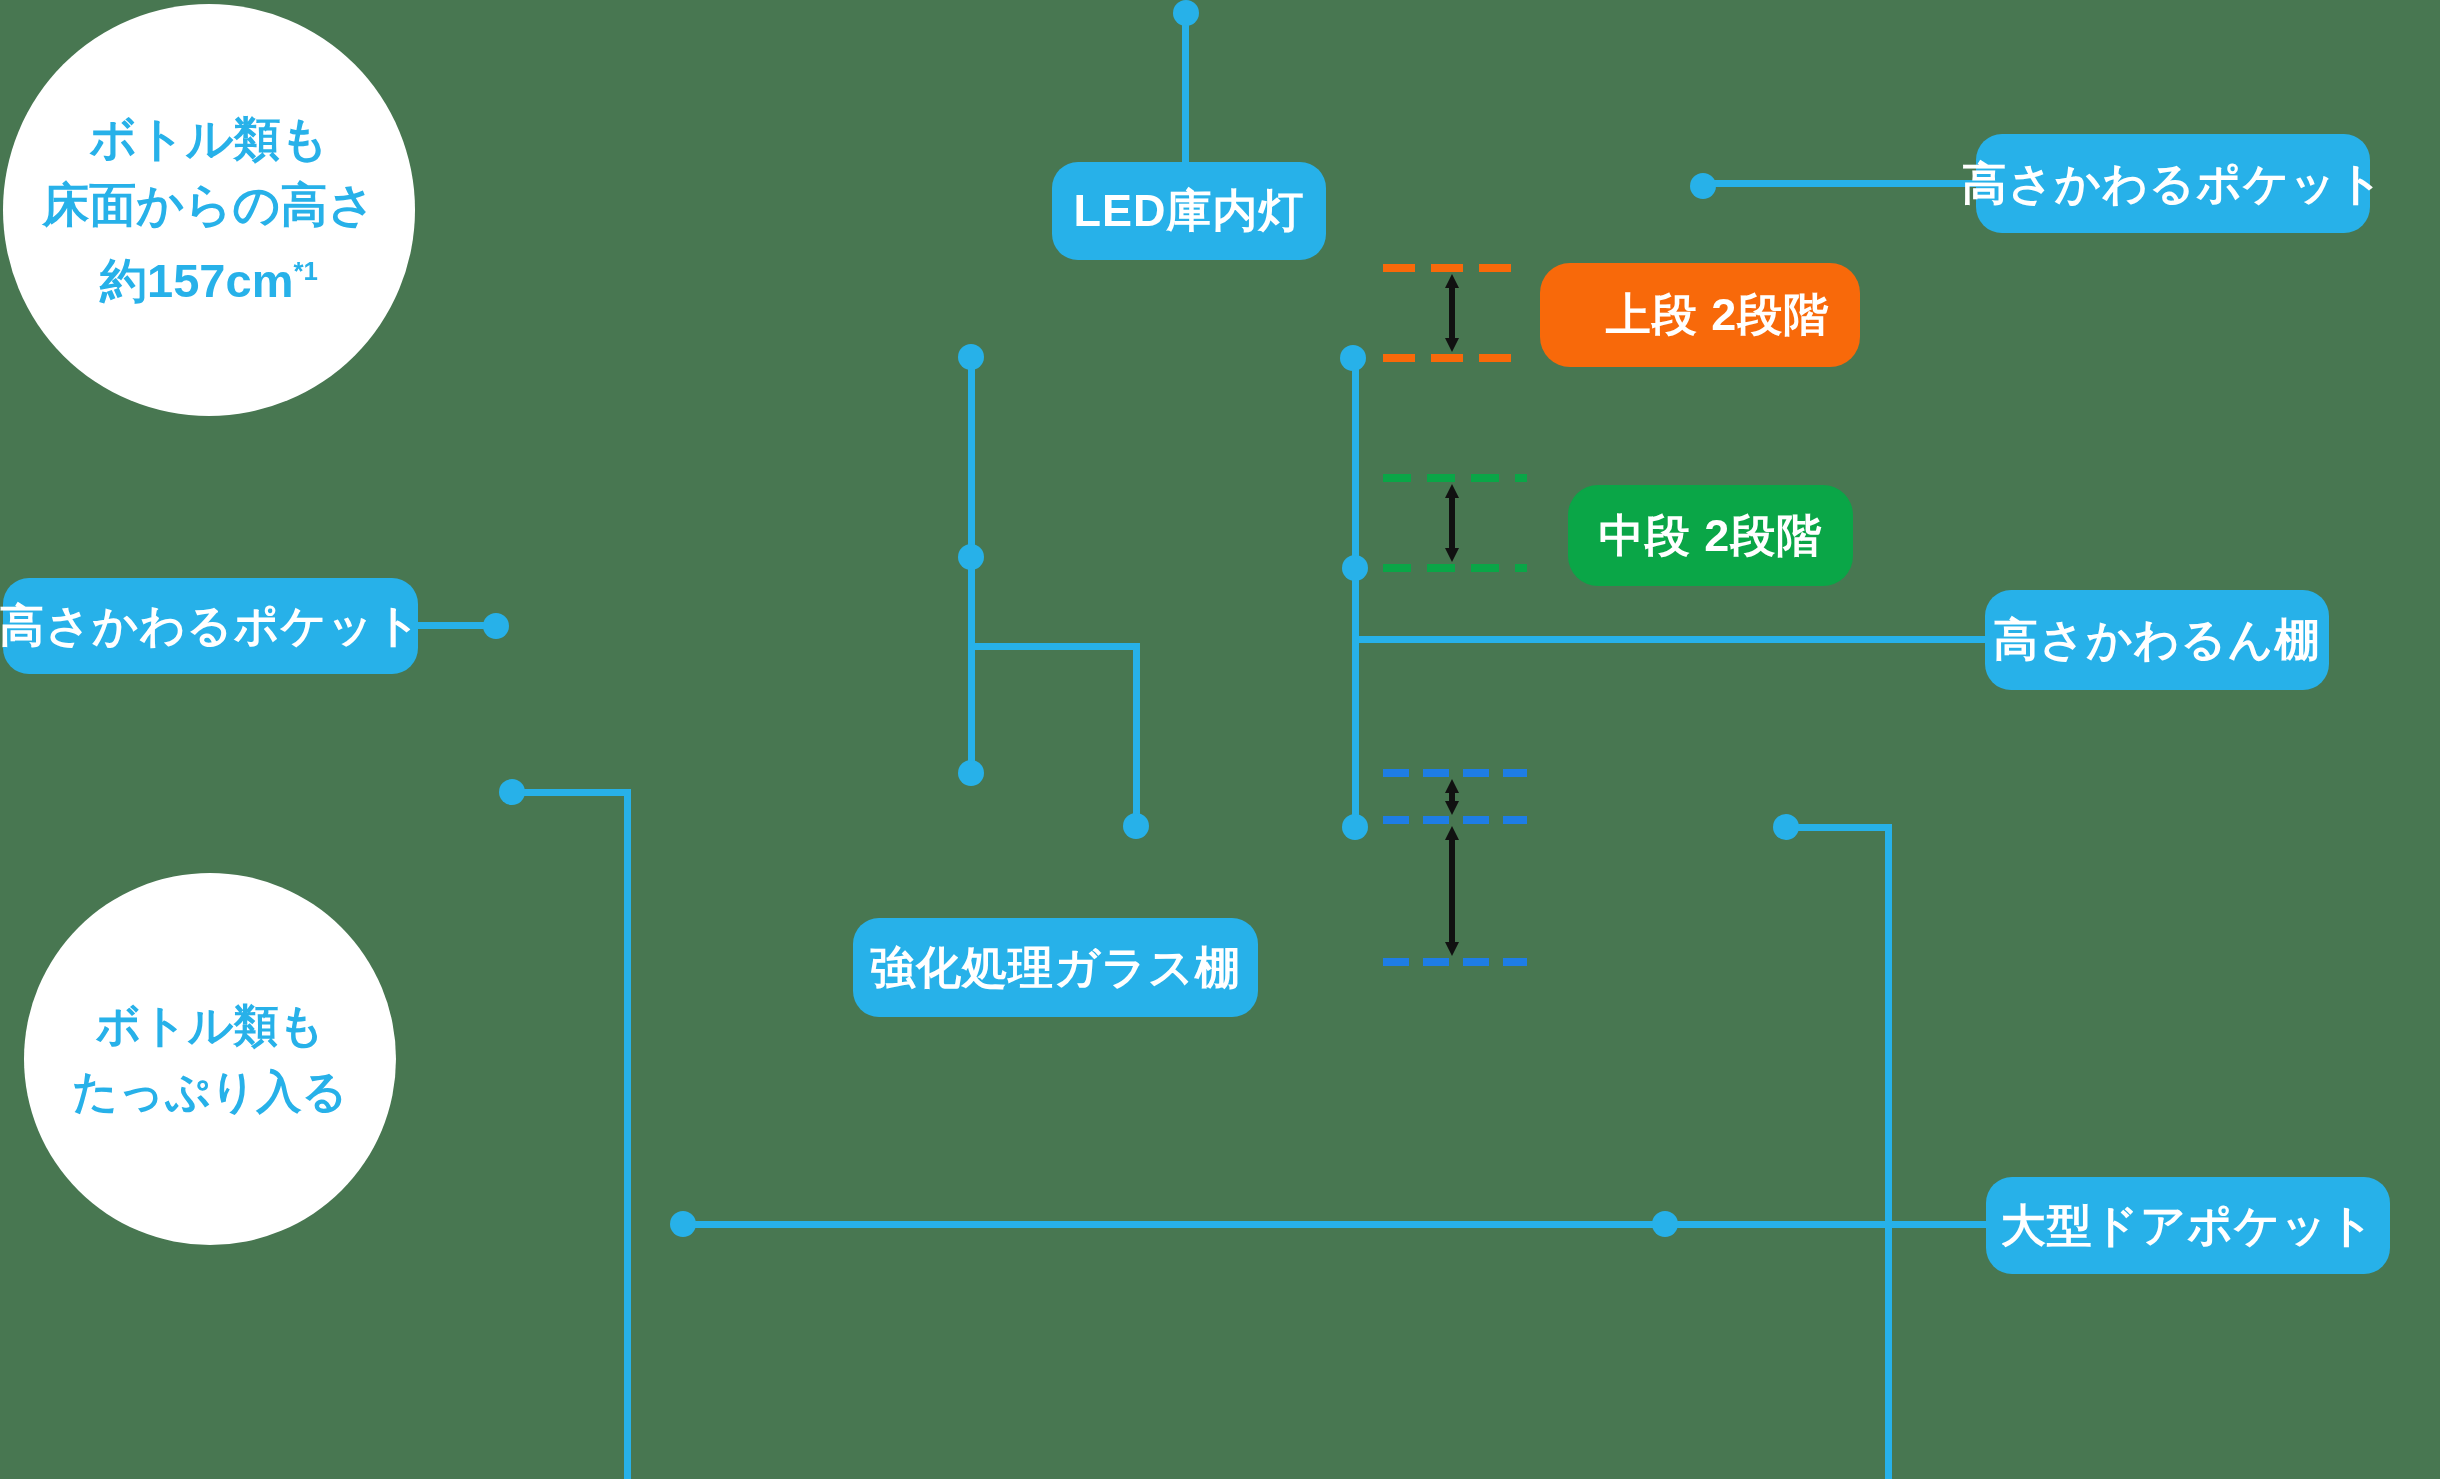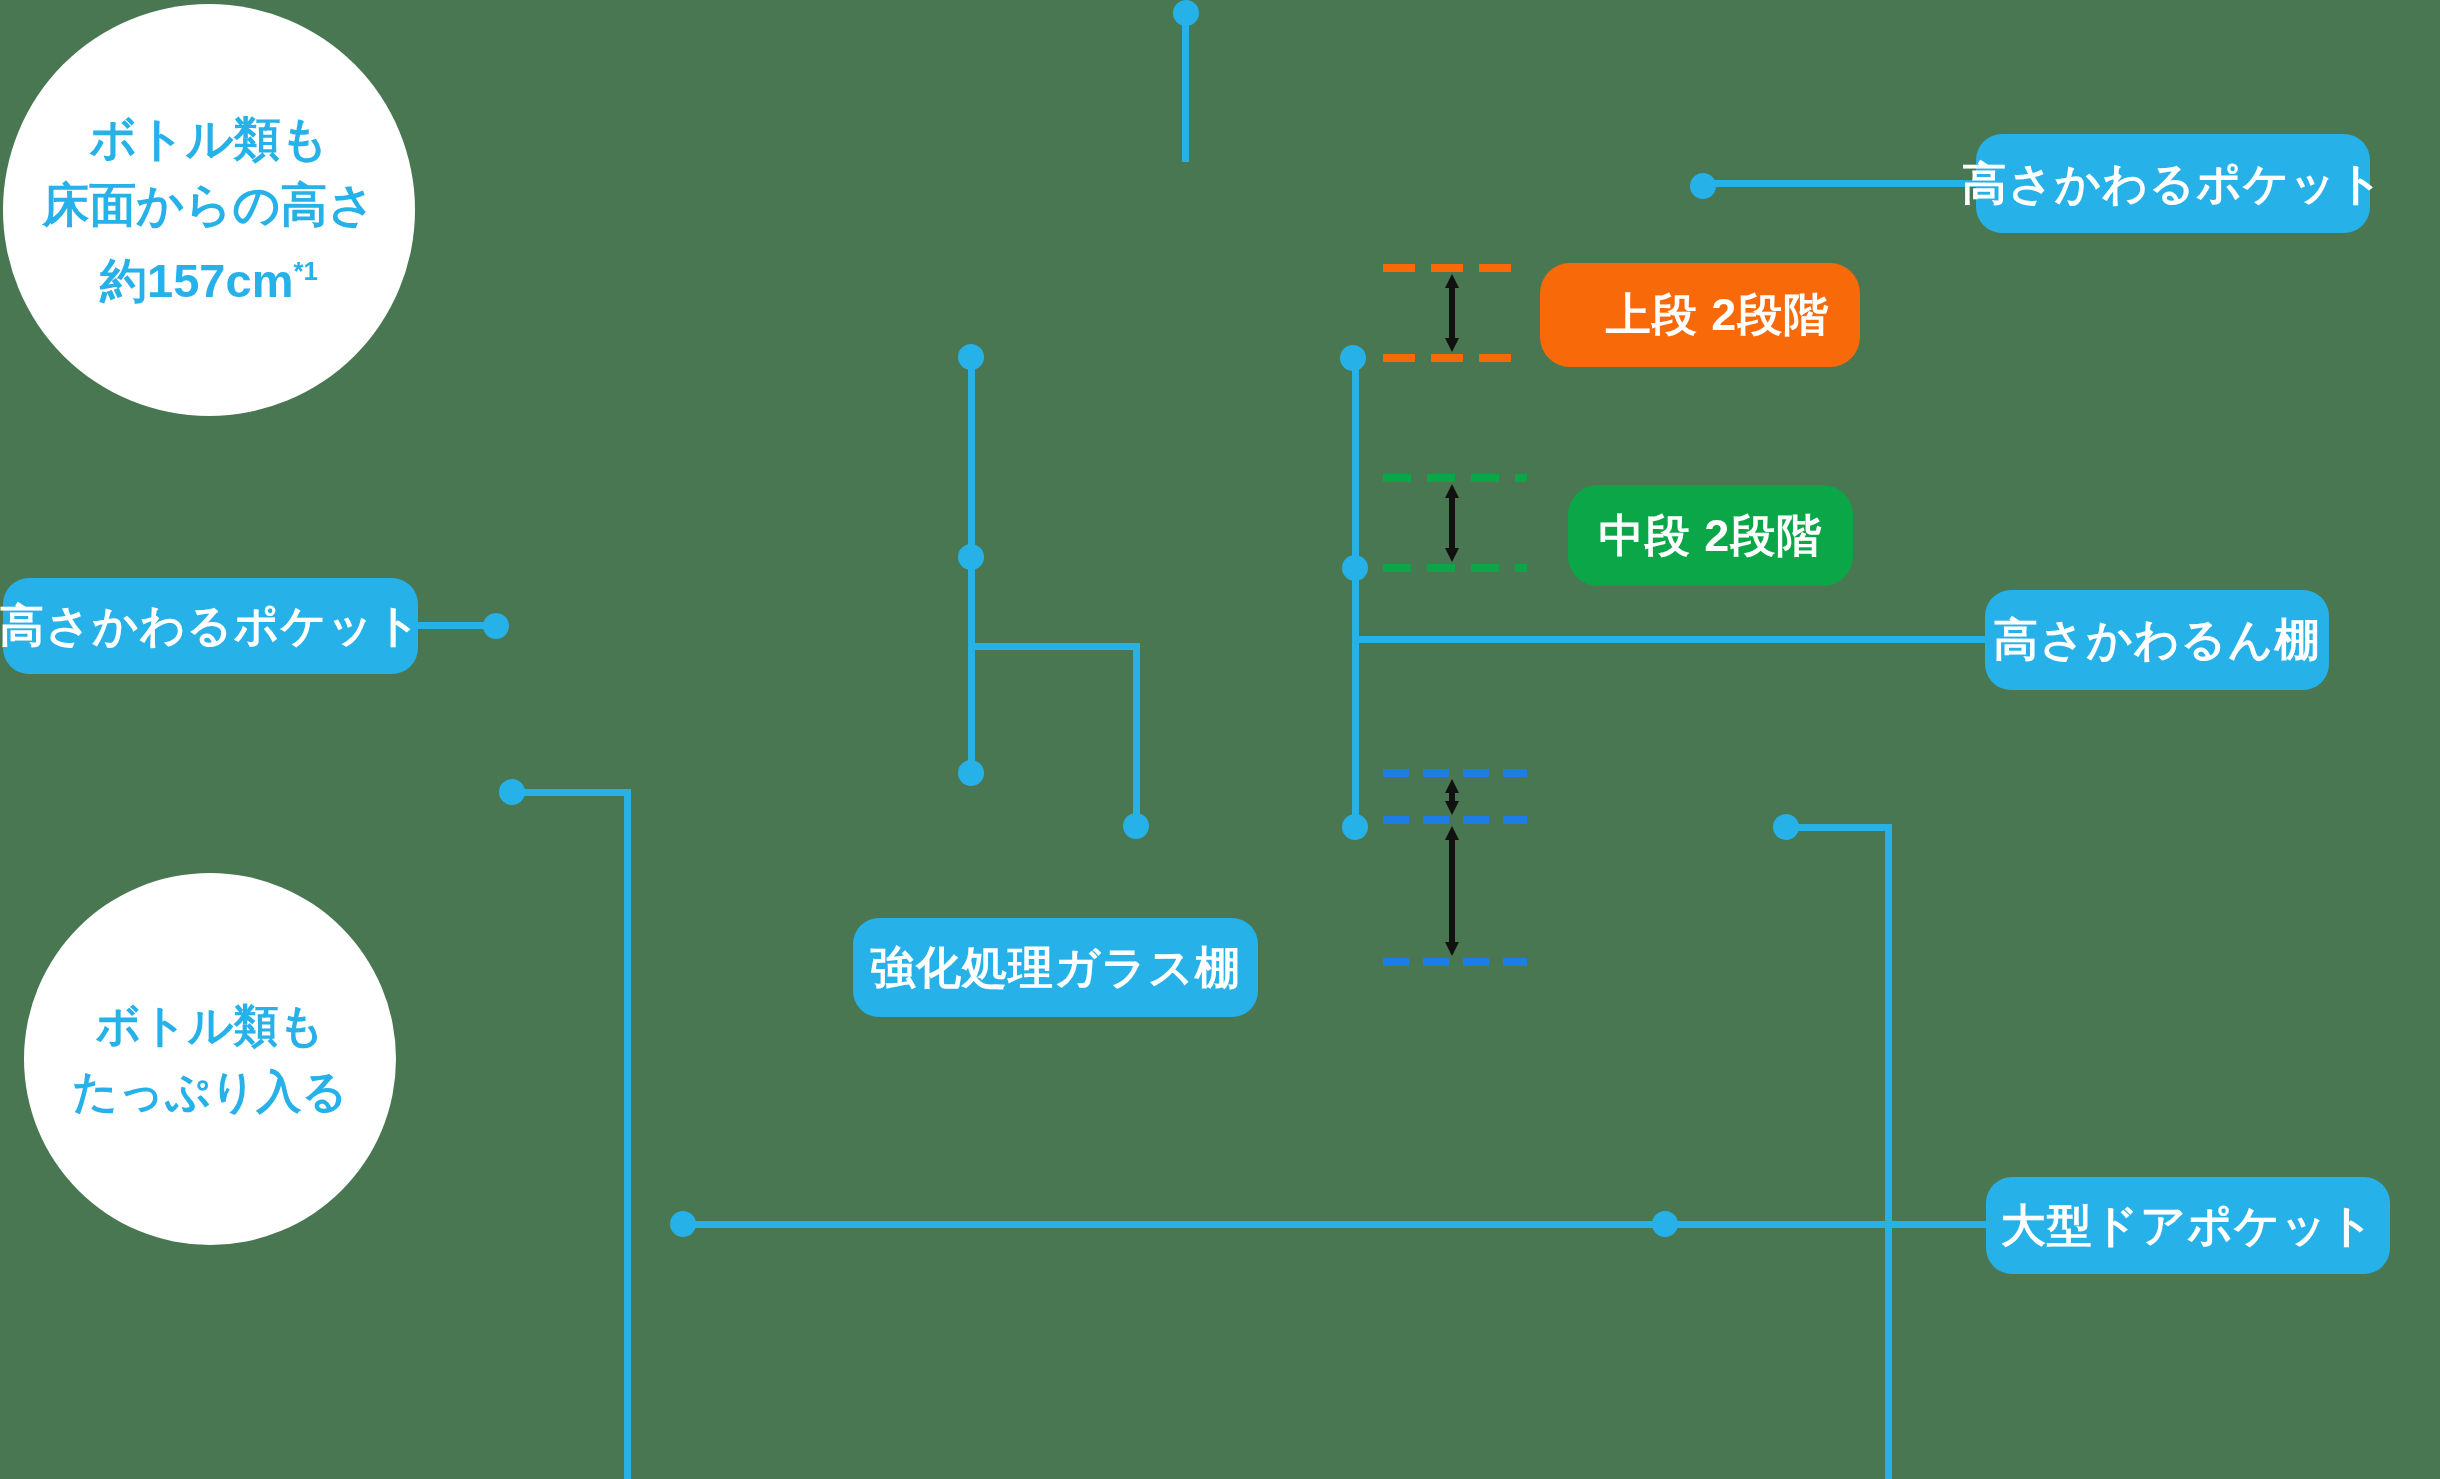--- a/index.html
+++ b/index.html
@@ -101,20 +101,23 @@
   <div class="varrow" style="left:1445px;top:484px;height:78px;">
       <div class="shaft"></div>
     </div>
   <div class="varrow" style="left:1445px;top:779px;height:36px;">
       <div class="shaft"></div>
     </div>
   <div class="varrow" style="left:1445px;top:826px;height:130px;">
       <div class="shaft"></div>
     </div>
 
+  <div class="label cyan" style="left:1052px;top:162px;width:274px;height:98px;">
+    <span>LED庫内灯</span>
+  </div>
   <div class="label cyan" style="left:3px;top:578px;width:415px;height:96px;">
     <span>高さかわるポケット</span>
   </div>
   <div class="label cyan" style="left:1976px;top:134px;width:394px;height:99px;">
     <span>高さかわるポケット</span>
   </div>
   <div class="label cyan" style="left:1985px;top:590px;width:344px;height:100px;">
     <span>高さかわるん棚</span>
   </div>
   <div class="label cyan" style="left:853px;top:918px;width:405px;height:99px;">

